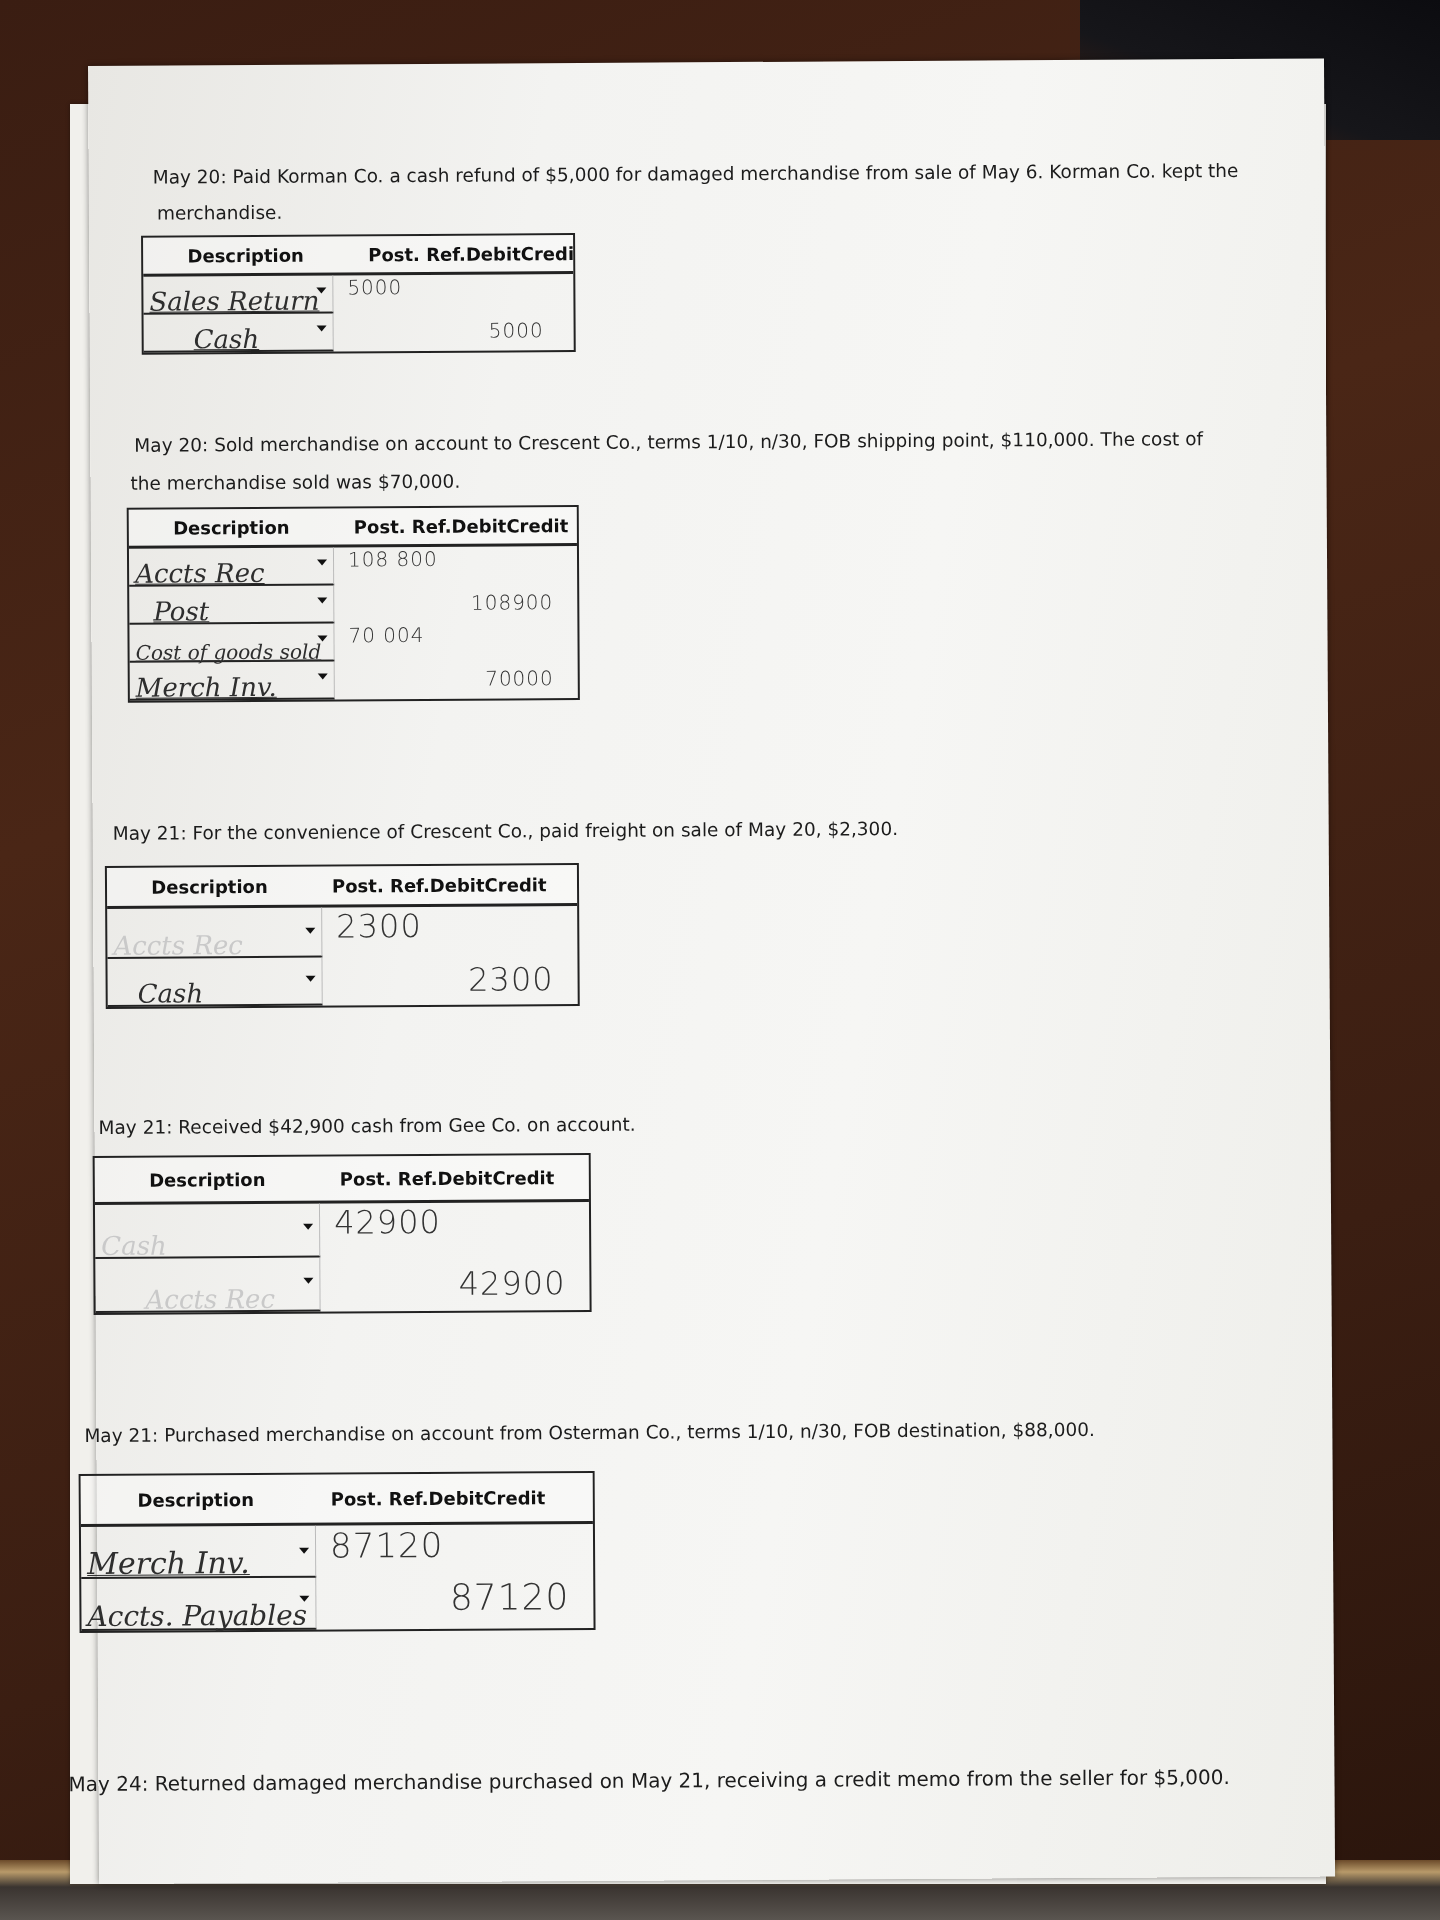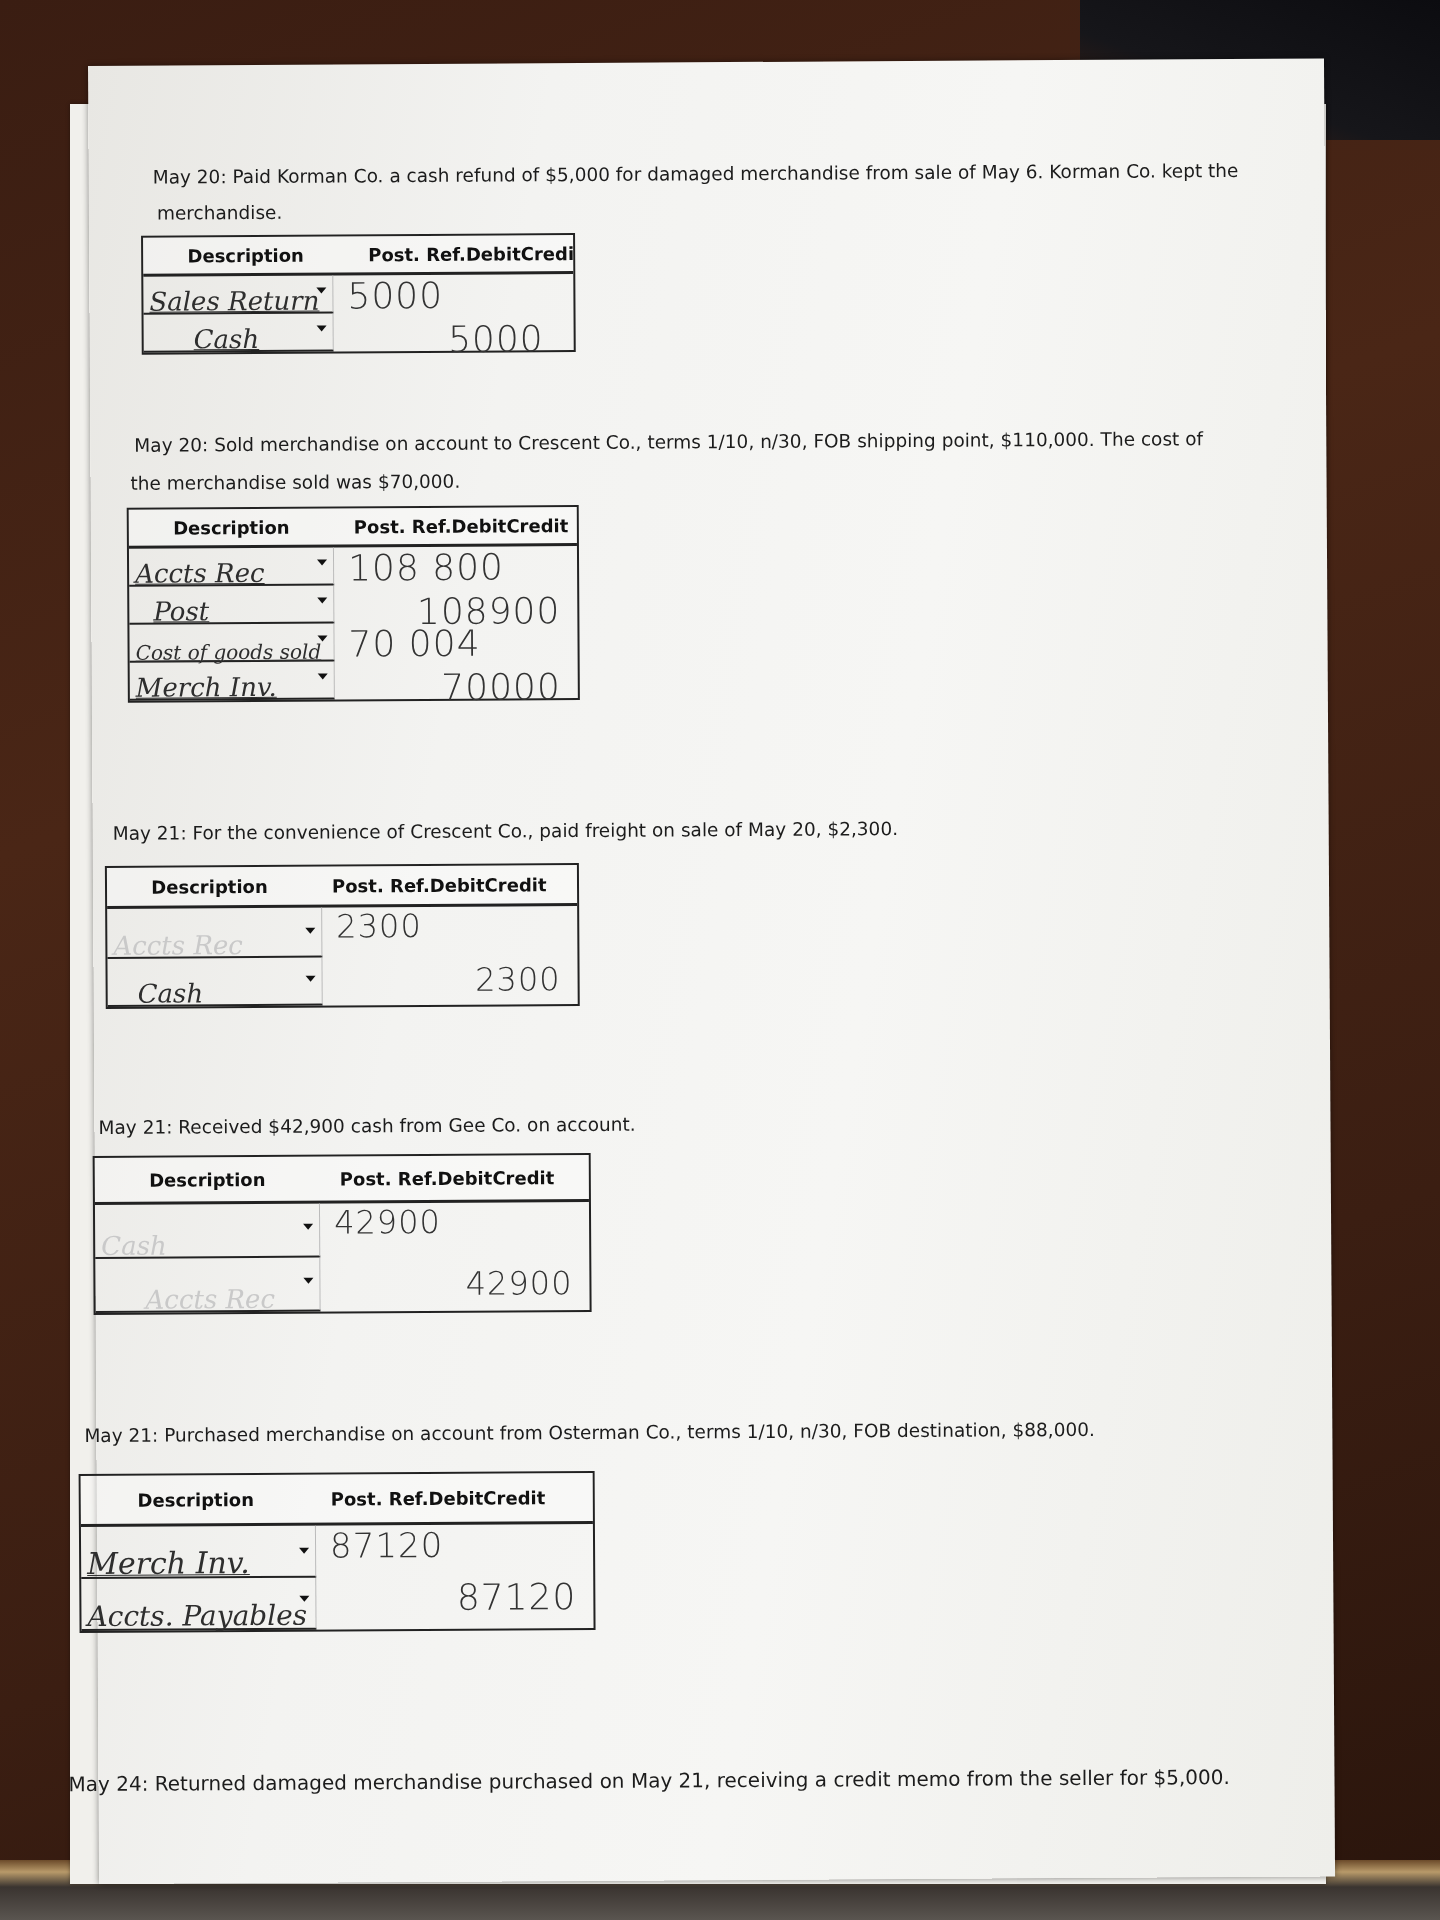--- a/index.html
+++ b/index.html
@@ -51,25 +51,25 @@
     text-decoration: underline; text-decoration-thickness: 1px;
   }
   .jcell-desc .val.faded { color: #c9c9c9; text-decoration: none; }
   .jcell-desc .caret {
     position: absolute; right: 6px; top: 12px; width: 0; height: 0;
     border-left: 5px solid transparent; border-right: 5px solid transparent;
     border-top: 6px solid #111;
   }
   .jcell-amt { flex: 1; position: relative; }
   .jcell-amt .debit, .jcell-amt .credit {
-    position: absolute; font-family: "DejaVu Sans", sans-serif; font-size: 36px;
+    position: absolute; font-family: "DejaVu Sans", sans-serif; font-size: 20px;
     color: #333; font-weight: 300; letter-spacing: 1px; white-space: nowrap;
   }
   .jcell-amt .debit { left: 14px; top: 0px; }
-  .jcell-amt .credit { right: 17px; top: 6px; }
+  .jcell-amt .credit { right: 24px; top: 6px; }
 </style>
 </head>
 <body>
 
 <div class="dark-corner"></div>
 <div class="floor"></div>
 <div class="sheet-under"></div>
 
 <div class="sheet">
 

